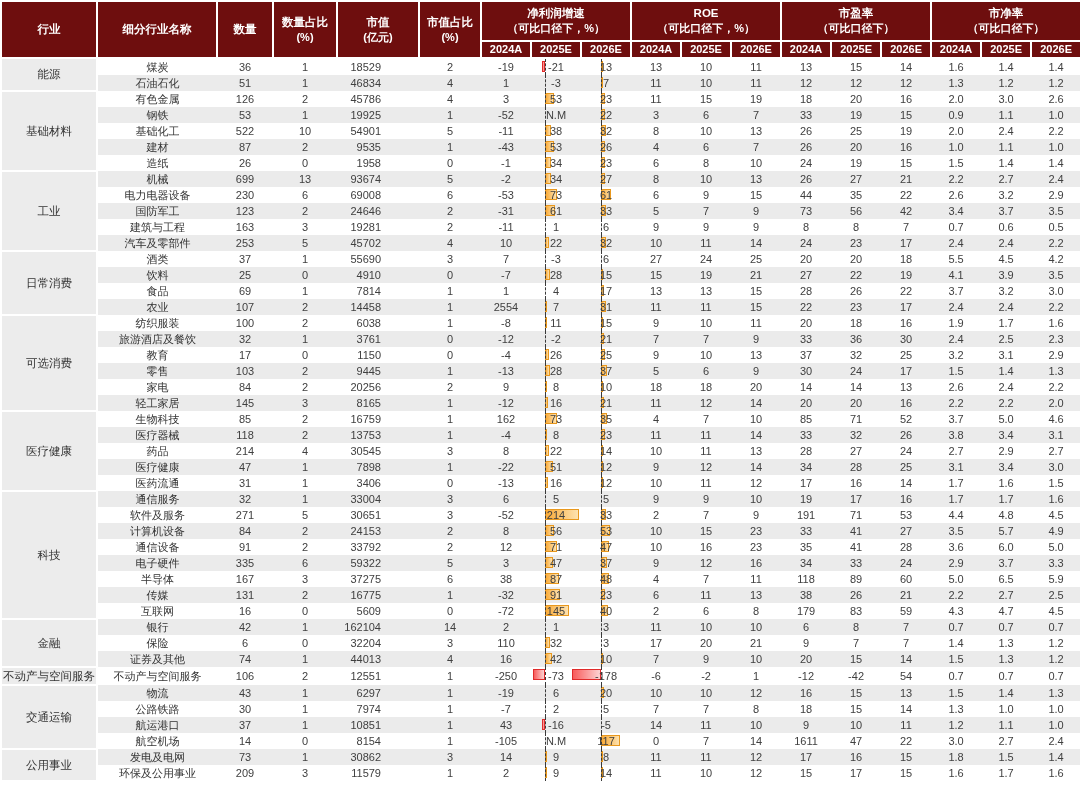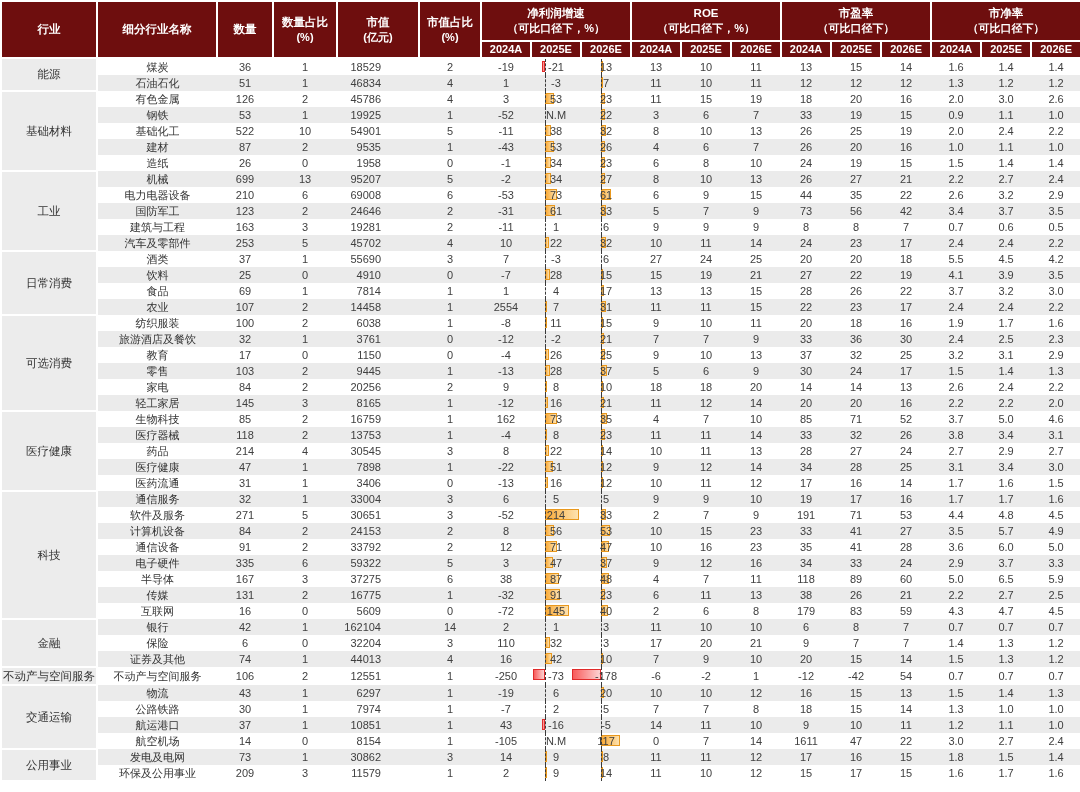--- a/index.html
+++ b/index.html
@@ -236,38 +236,38 @@
           <td>15</td>
           <td>1.5</td>
           <td>1.4</td>
           <td>1.4</td>
         </tr>
         <tr class="alt">
           <td class="industry" rowspan="5">工业</td>
           <td class="name">机械</td>
           <td>699</td>
           <td>13</td>
-          <td class="mcap">95207</td>
+          <td class="mcap">93674</td>
           <td>5</td>
           <td class="rel"><span class="v">-2</span></td>
           <td class="rel"><span class="axisline" style="left: 14px;"></span><span class="bar pos" style="width: 5.61px; left: 14px;"></span><span class="v">34</span></td>
           <td class="rel"><span class="axisline" style="left: 20px;"></span><span class="bar pos" style="width: 4.455px; left: 20px;"></span><span class="v">27</span></td>
           <td>8</td>
           <td>10</td>
           <td>13</td>
           <td>26</td>
           <td>27</td>
           <td>21</td>
           <td>2.2</td>
           <td>2.7</td>
           <td>2.4</td>
         </tr>
         <tr>
           <td class="name">电力电器设备</td>
-          <td>210</td>
+          <td>230</td>
           <td>6</td>
           <td class="mcap">69008</td>
           <td>6</td>
           <td class="rel"><span class="v">-53</span></td>
           <td class="rel"><span class="axisline" style="left: 14px;"></span><span class="bar pos" style="width: 12.045px; left: 14px;"></span><span class="v">73</span></td>
           <td class="rel"><span class="axisline" style="left: 20px;"></span><span class="bar pos" style="width: 10.065px; left: 20px;"></span><span class="v">61</span></td>
           <td>6</td>
           <td>9</td>
           <td>15</td>
           <td>44</td>

